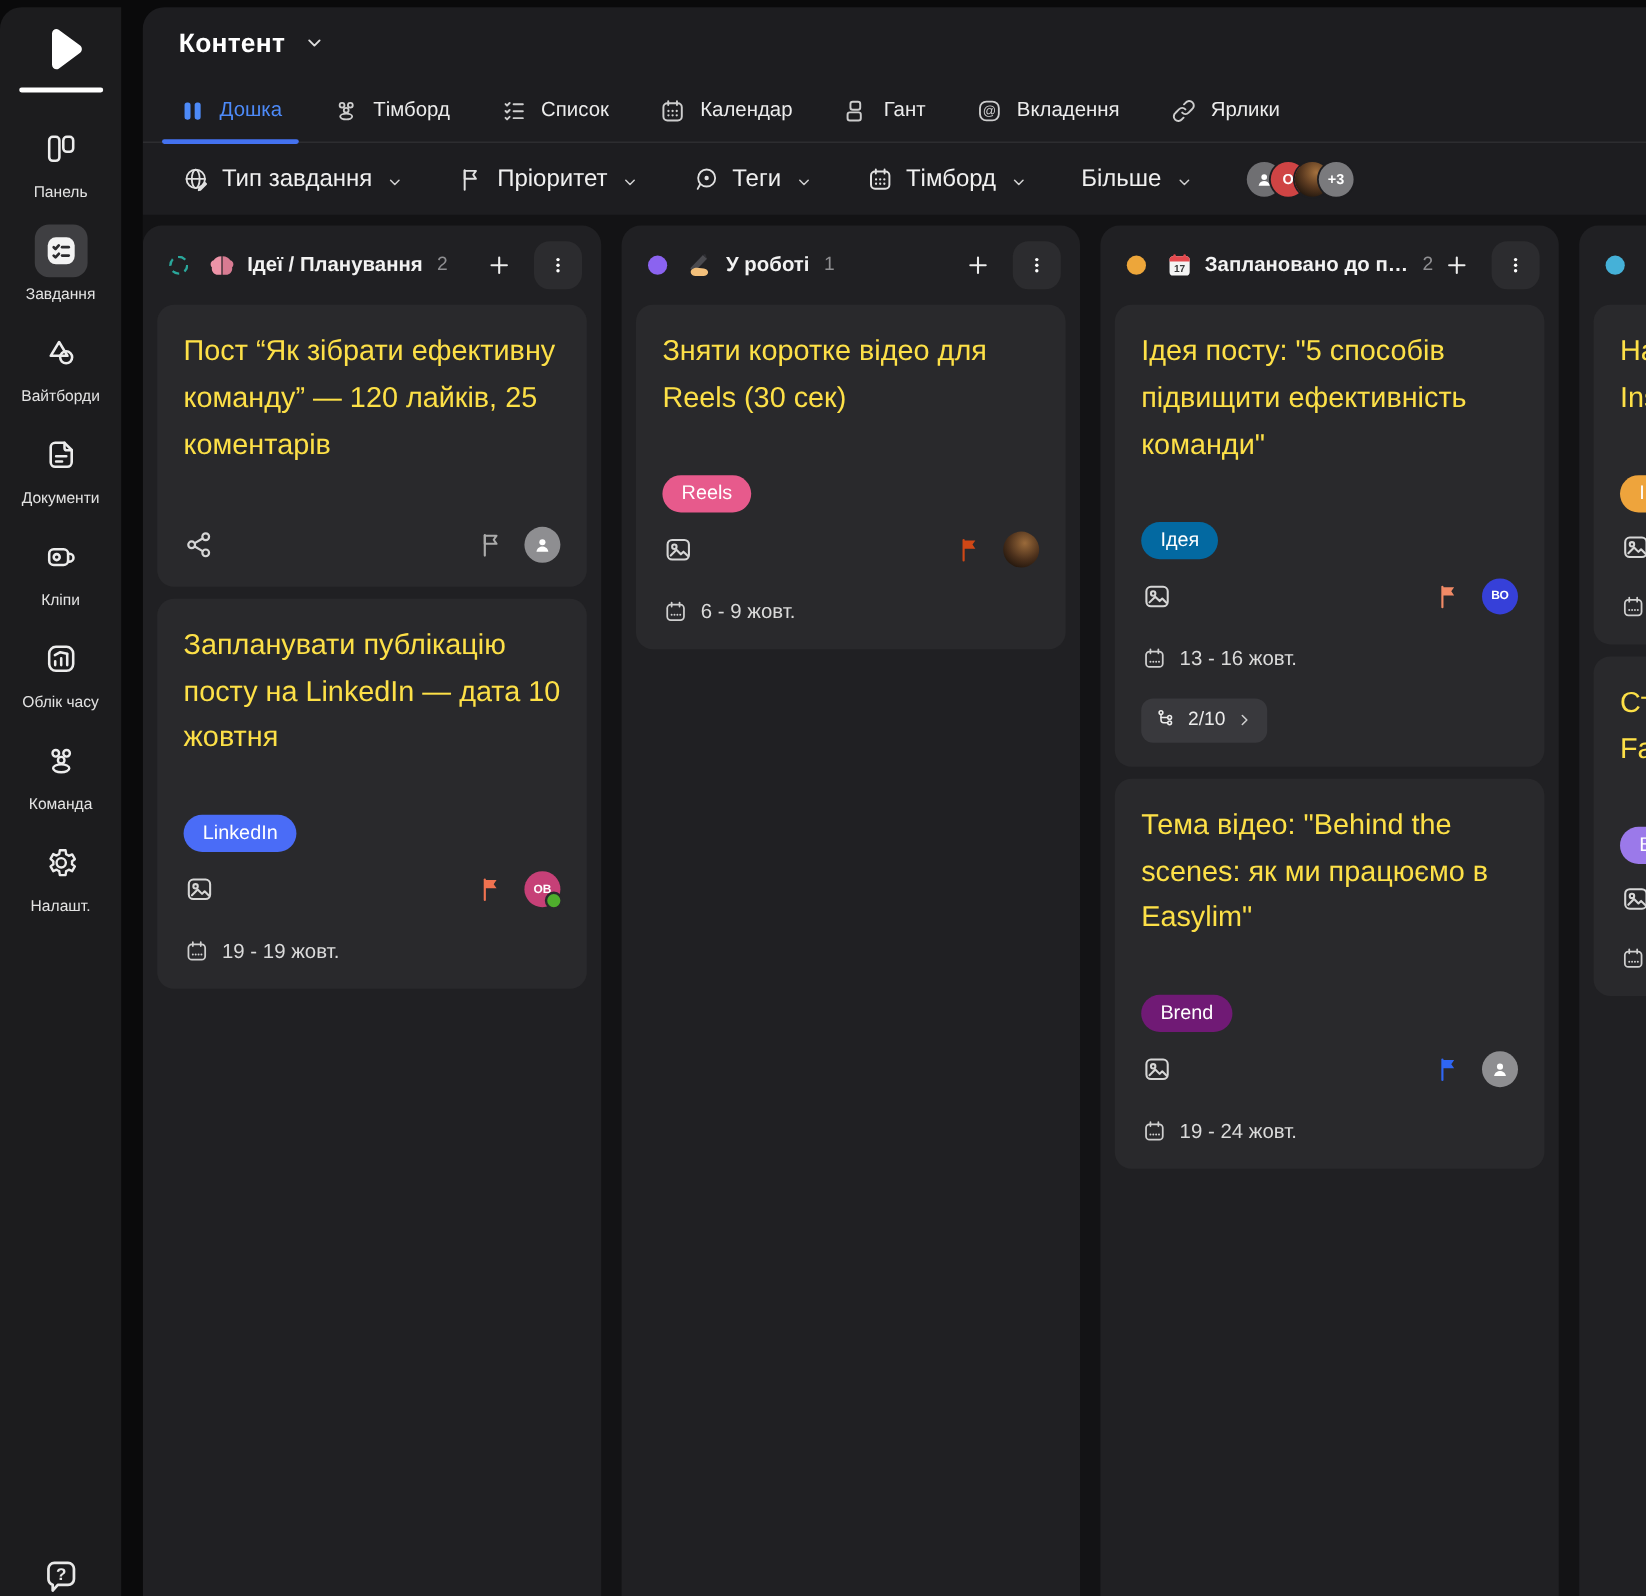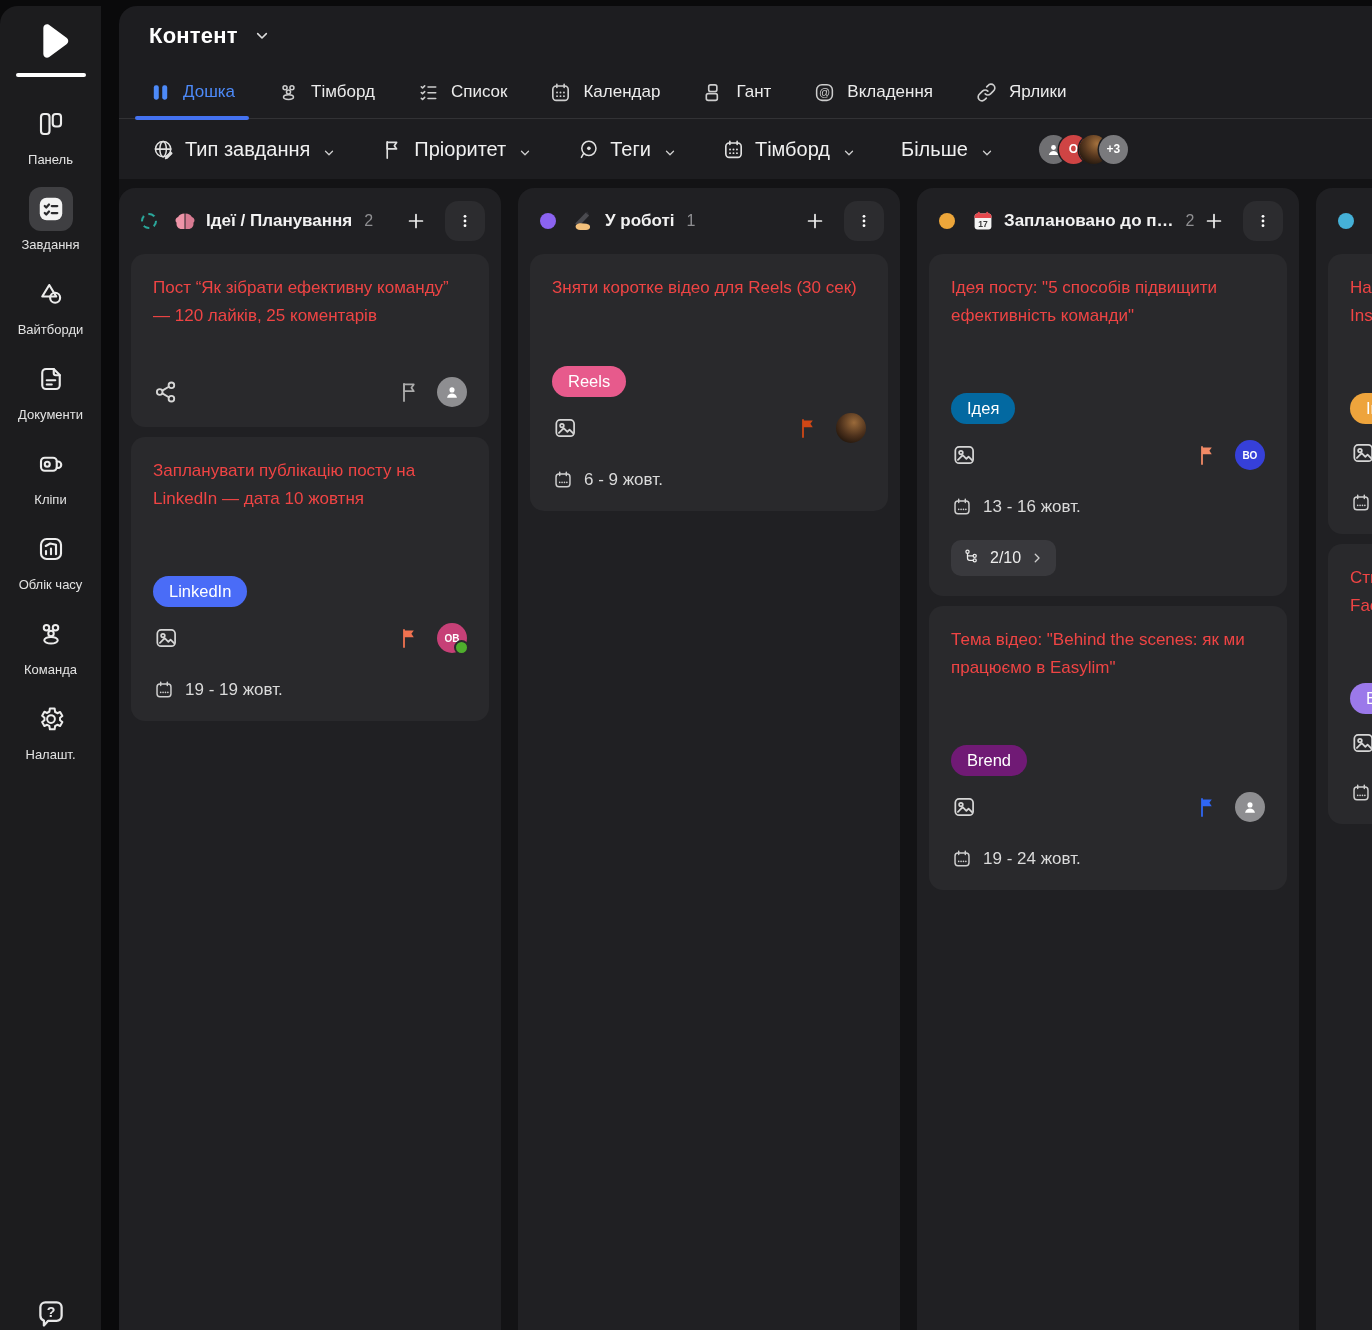--- a/index.html
+++ b/index.html
@@ -58,22 +58,22 @@
   .col-title{margin-left:9px;font-size:17px;font-weight:600;color:#f2f2f2;white-space:nowrap;
     overflow:hidden;text-overflow:ellipsis;max-width:188px;}
   .col-count{margin-left:12px;color:#8f8f92;font-size:16px;}
   .col-spacer{flex:1;}
   .col-plus{width:30px;height:30px;color:#ececec;display:flex;align-items:center;justify-content:center;cursor:pointer;}
   .col-plus svg{width:22px;height:22px;}
   .col-kebab{margin-left:14px;width:40px;height:40px;border-radius:13px;background:#2c2c2f;
     display:flex;align-items:center;justify-content:center;color:#fff;cursor:pointer;flex:0 0 auto;}
   .col-kebab svg{width:20px;height:20px;}
   .card{background:#29292c;border-radius:14px;padding:20px 22px;margin-top:10px;box-sizing:border-box;cursor:pointer;}
-  .card-title{font-size:17px;line-height:1.62;color:#ef4444;white-space:pre-line;}
-  .tag-row{margin-top:64px;}
+  .card-title{font-size:24px;line-height:1.62;color:#fde047;white-space:pre-line;}
+  .tag-row{margin-top:44px;}
   .tag{display:inline-block;padding:6px 16px;border-radius:18px;font-size:16.5px;color:#fff;}
   .icon-row{margin-top:16px;display:flex;align-items:center;}
   .icon-row.no-tag{margin-top:48px;}
   .left-ic{width:26px;height:26px;color:#d6d6d6;display:flex;}
   .left-ic svg{width:26px;height:26px;}
   .row-spacer{flex:1;}
   .flag-ic{width:24px;height:24px;display:flex;}
   .flag-ic svg{width:24px;height:24px;}
   .assignee{margin-left:16px;width:30px;height:30px;border-radius:50%;position:relative;
     display:flex;align-items:center;justify-content:center;font-size:10px;font-weight:700;color:#fff;flex:0 0 auto;}

